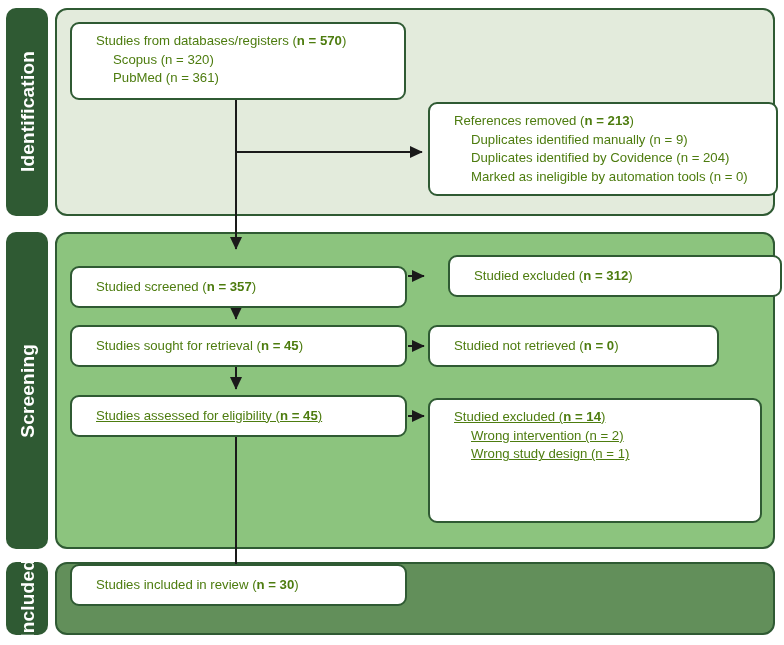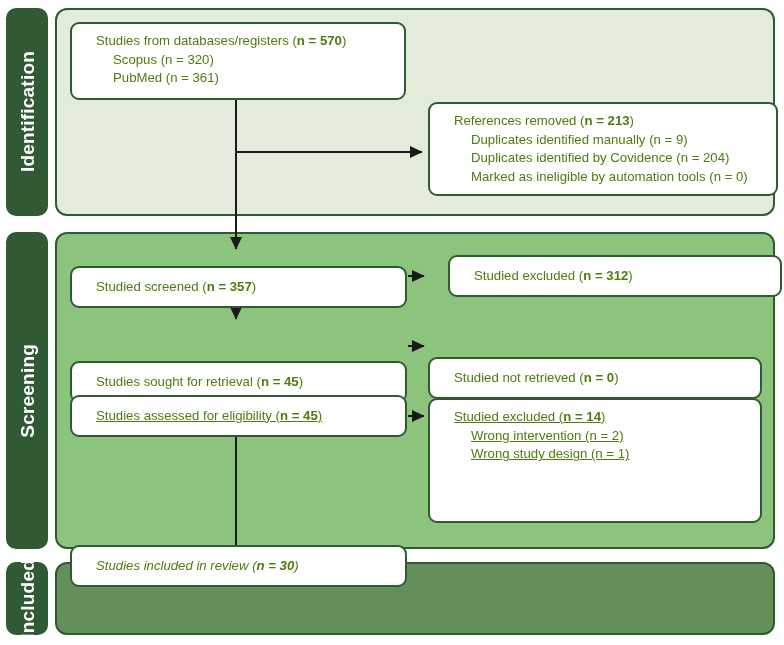--- a/index.html
+++ b/index.html
@@ -142,35 +142,35 @@
   </div>
 
   <div class="box" style="left:70px; top:266px; width:337px; height:42px; display:flex; align-items:center;">
     <div class="title"><span>Studied screened (</span><b>n = 357</b><span>)</span></div>
   </div>
 
   <div class="box" style="left:428px; top:255px; width:334px; height:42px; display:flex; align-items:center;margin-left:20px;">
     <div class="title"><span>Studied excluded (</span><b>n = 312</b><span>)</span></div>
   </div>
 
-  <div class="box" style="left:70px; top:325px; width:337px; height:42px; display:flex; align-items:center;margin-top:36px;">
+  <div class="box" style="left:70px; top:325px; width:337px; height:42px; display:flex; align-items:center;">
     <div class="title"><span>Studies sought for retrieval (</span><b>n = 45</b><span>)</span></div>
   </div>
 
-  <div class="box" style="left:428px; top:325px; width:334px; height:42px; display:flex; align-items:center;margin-top:32px;">
+  <div class="box" style="left:428px; top:325px; width:291px; height:42px; display:flex; align-items:center;">
     <div class="title"><span>Studied not retrieved (</span><b>n = 0</b><span>)</span></div>
   </div>
 
   <div class="box" style="left:70px; top:395px; width:337px; height:42px; display:flex; align-items:center;text-decoration:underline;">
     <div class="title"><span>Studies assessed for eligibility (</span><b>n = 45</b><span>)</span></div>
   </div>
 
   <div class="box" style="left:428px; top:398px; width:334px; height:125px;text-decoration:underline;">
     <div class="title"><span>Studied excluded (</span><b>n = 14</b><span>)</span></div>
     <div class="sub">Wrong intervention (n = 2)</div>
     <div class="sub">Wrong study design (n = 1)</div>
   </div>
 
-  <div class="box" style="left:70px; top:545px; width:337px; height:42px; display:flex; align-items:center;font-style:italic;">
+  <div class="box" style="left:70px; top:564px; width:337px; height:42px; display:flex; align-items:center;">
     <div class="title"><span>Studies included in review (</span><b>n = 30</b><span>)</span></div>
   </div>
 
 </div>
 
 </body></html>

